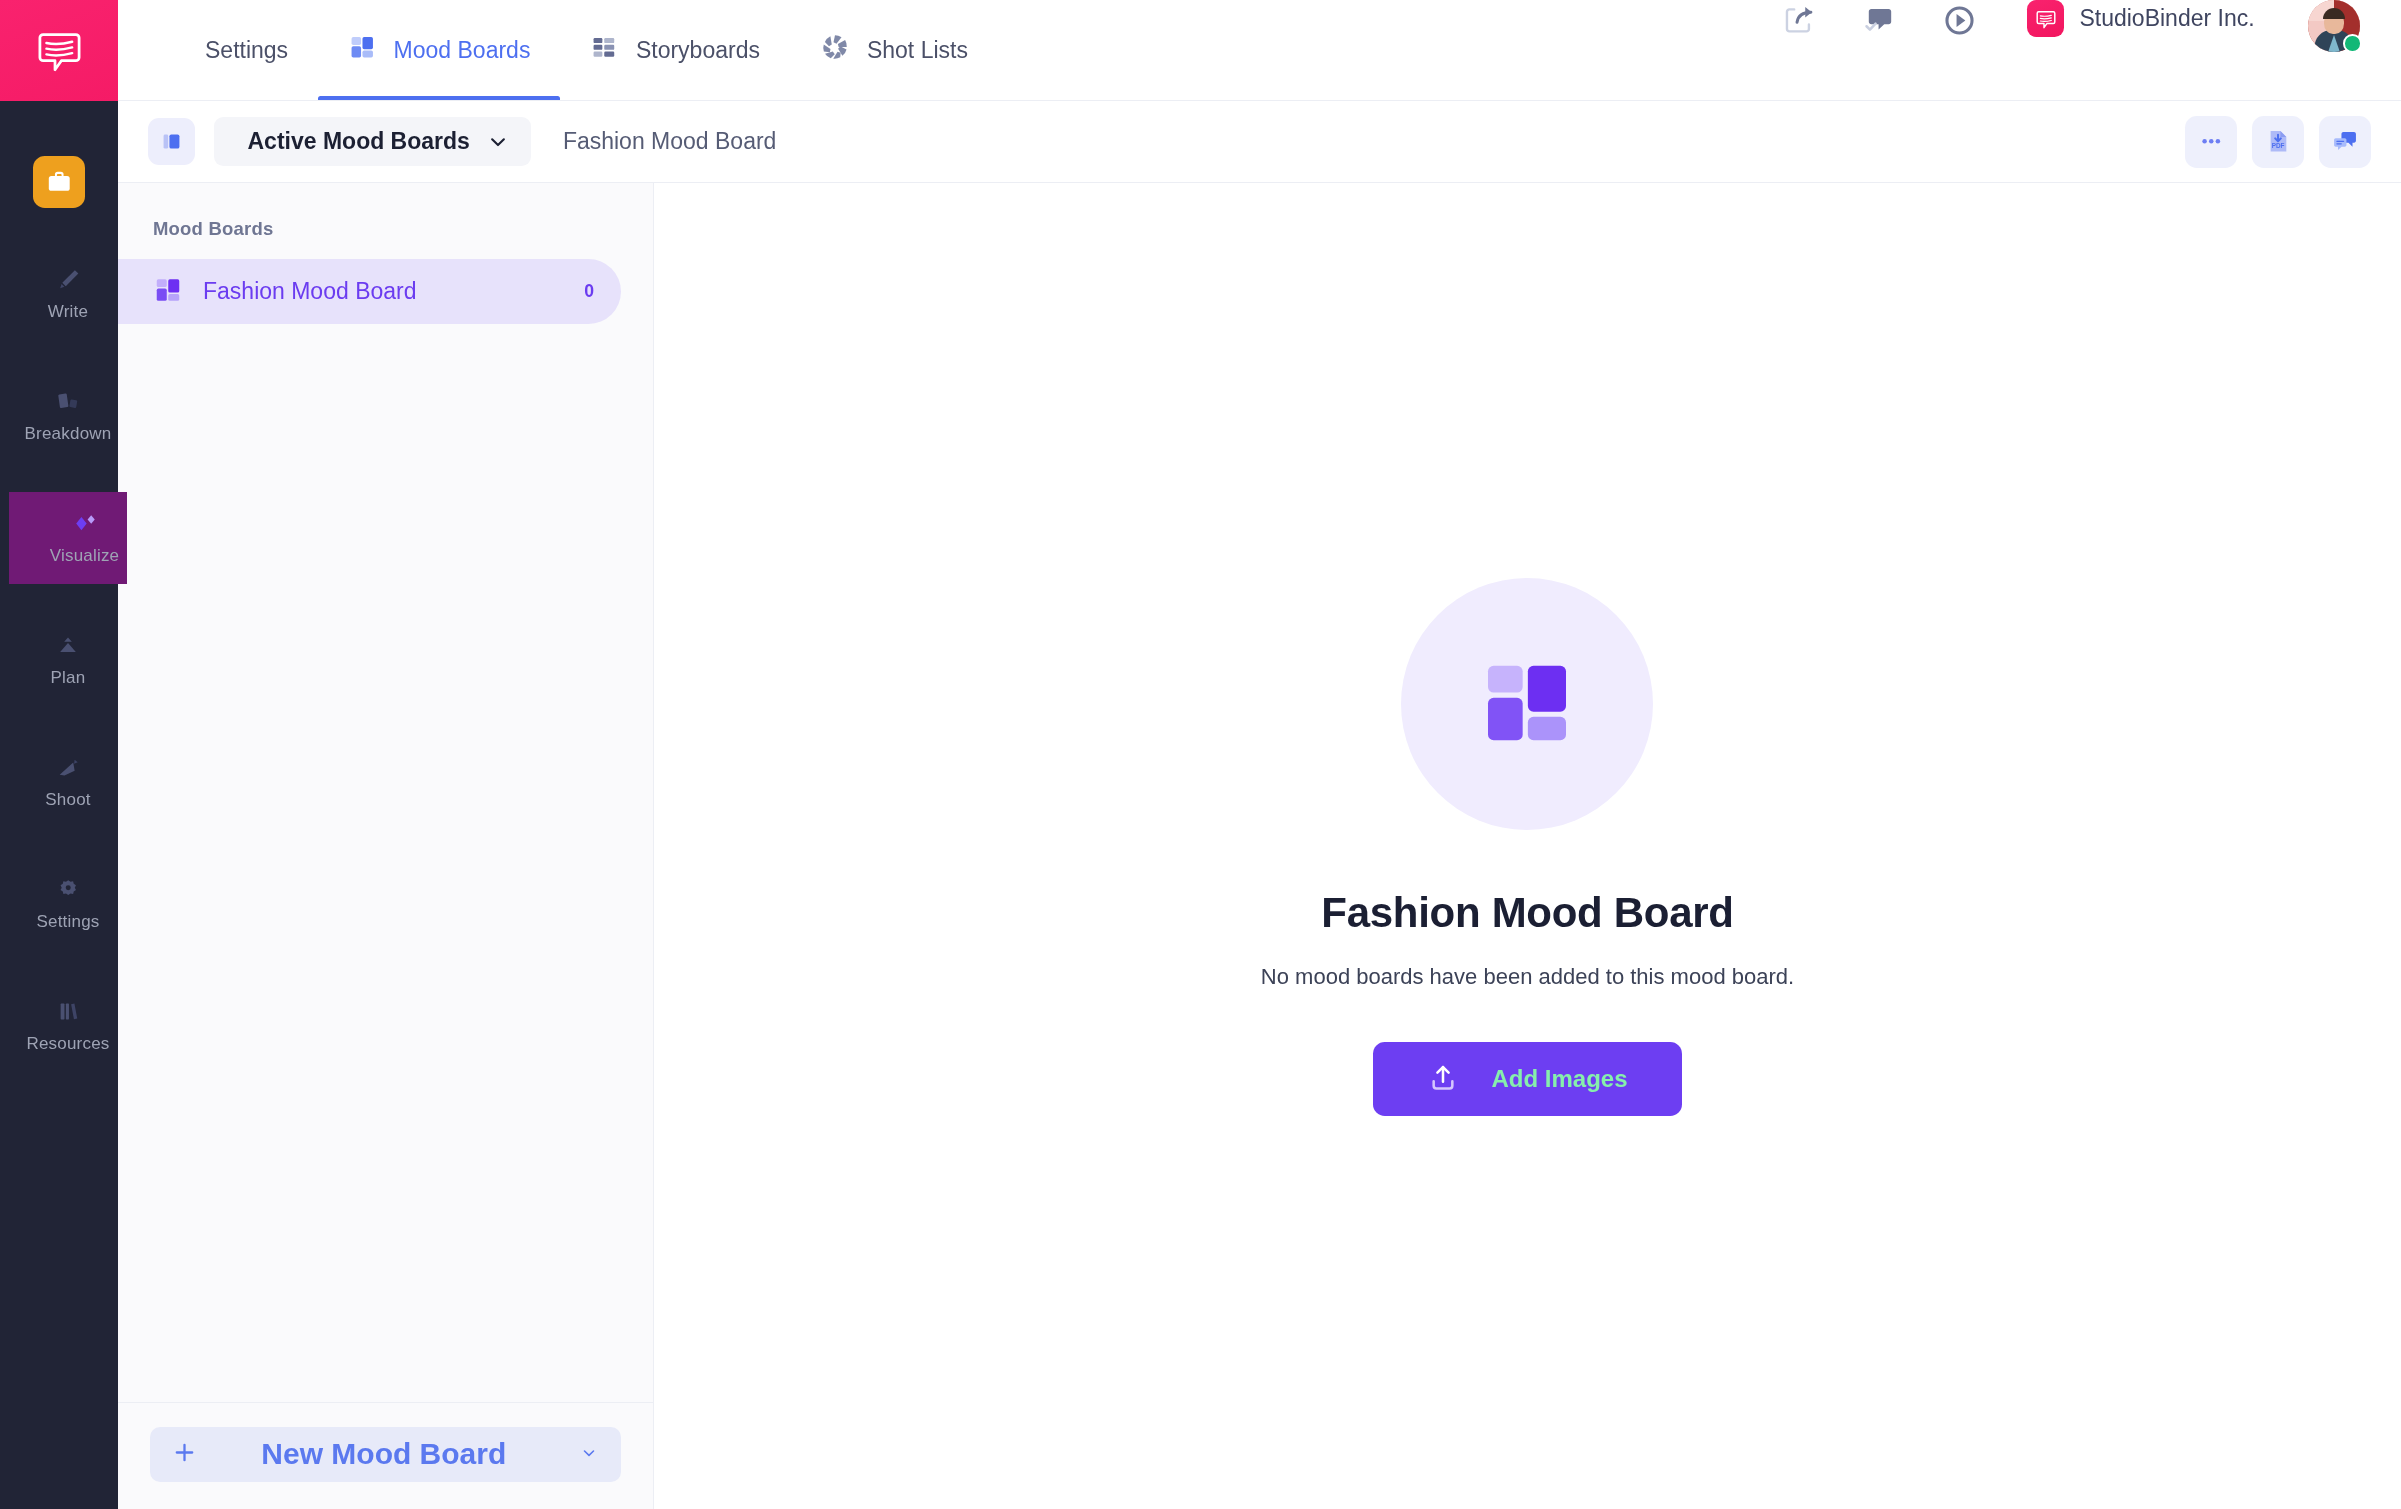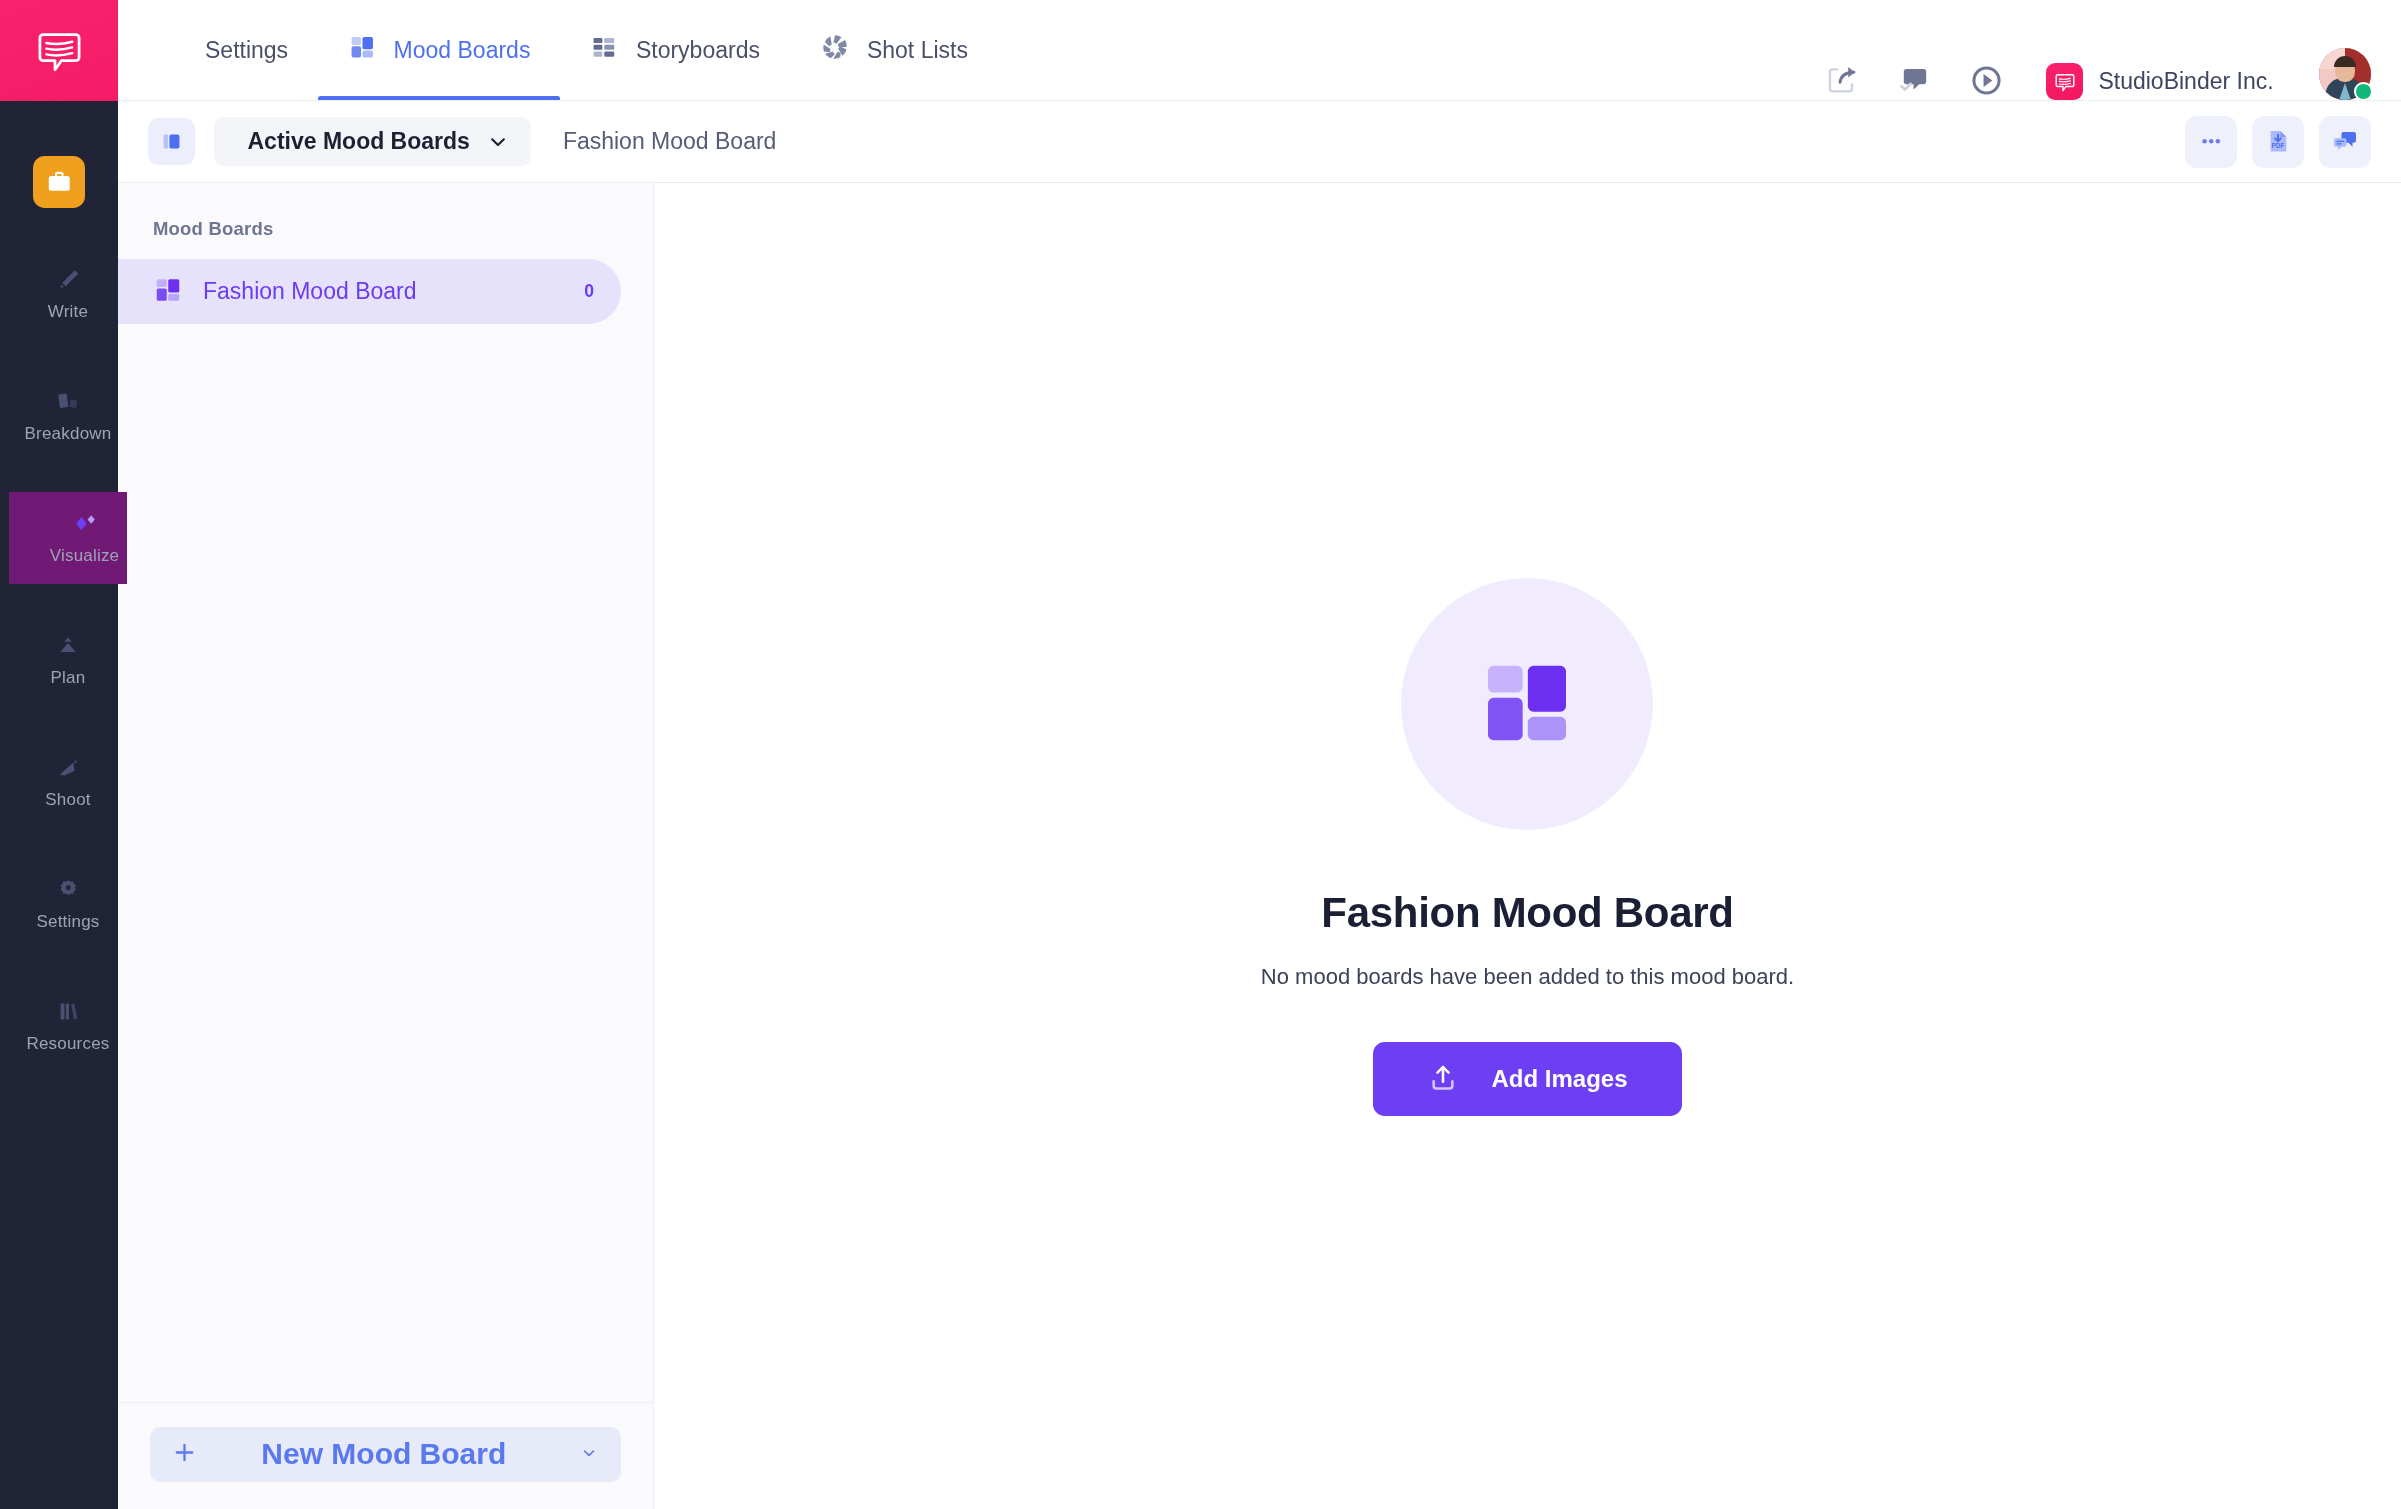--- a/index.html
+++ b/index.html
@@ -57,22 +57,22 @@
     display: flex; align-items: center; gap: 17px;
     padding: 0 30px; cursor: pointer; position: relative;
     font-size: 23px; color: #4b5068; white-space: nowrap;
   }
   .tab.active { color: #4d6ff0; }
   .tab.active::after {
     content: ""; position: absolute; left: 0; right: 0; bottom: 0;
     height: 4.2px; background: #4d6ff0; border-radius: 2.5px 2.5px 0 0;
   }
   .topnav-right {
-    margin-left: auto; display: flex; align-items: flex-end;
-    gap: 32px; padding-right: 30px;
+    margin-left: auto; display: flex; align-items: flex-start;
+    gap: 40px; padding-right: 41px;
   }
   .tn-icon-btn {
     width: 40px; height: 40px; display: flex; align-items: center; justify-content: center;
     cursor: pointer;
   }
   .org {
     display: flex; align-items: center; gap: 15px; cursor: pointer; margin-left: 8.4px;
   }
   .org-badge {
     width: 37px; height: 37px; border-radius: 9.2px;
@@ -180,21 +180,21 @@
   .empty-title {
     margin-top: 59px; font-size: 42px; font-weight: bold; color: #1b1f33;
     letter-spacing: -0.3px;
   }
   .empty-sub { margin-top: 27px; font-size: 22px; color: #3c4257; }
   .add-btn {
     margin-top: 52px; height: 74px; border-radius: 11.8px; background: #6d3ef2;
     display: flex; align-items: center; gap: 32px; padding: 0 54px;
     cursor: pointer; border: none;
   }
-  .add-btn .ab-label { font-size: 24px; font-weight: bold; color: #ffffff; white-space: nowrap; }
+  .add-btn .ab-label { font-size: 24px; font-weight: bold; color: #86efac; white-space: nowrap; }
 </style>
 </head>
 <body>
 
 <div class="app">
 
   <div class="rail">
     <div class="rail-logo">
       <svg width="49" height="49" viewBox="0 0 24 24">
         <path d="M4 4.2h16a1.6 1.6 0 0 1 1.6 1.6v9.6a1.6 1.6 0 0 1-1.6 1.6h-7.1L9.8 21.4v-4.4H4a1.6 1.6 0 0 1-1.6-1.6V5.8A1.6 1.6 0 0 1 4 4.2z" fill="none" stroke="#fff" stroke-width="1.35" stroke-linejoin="round"></path>

